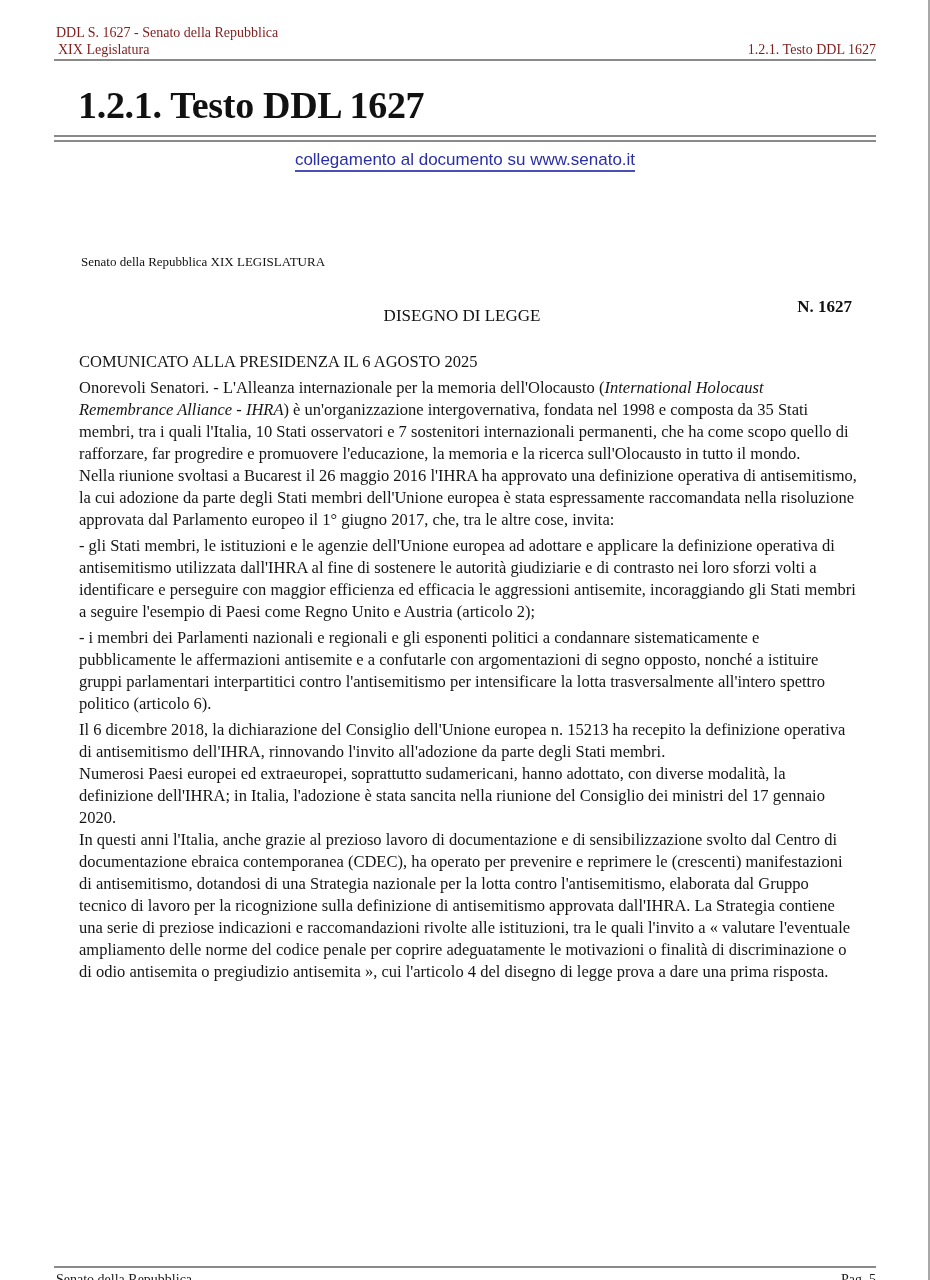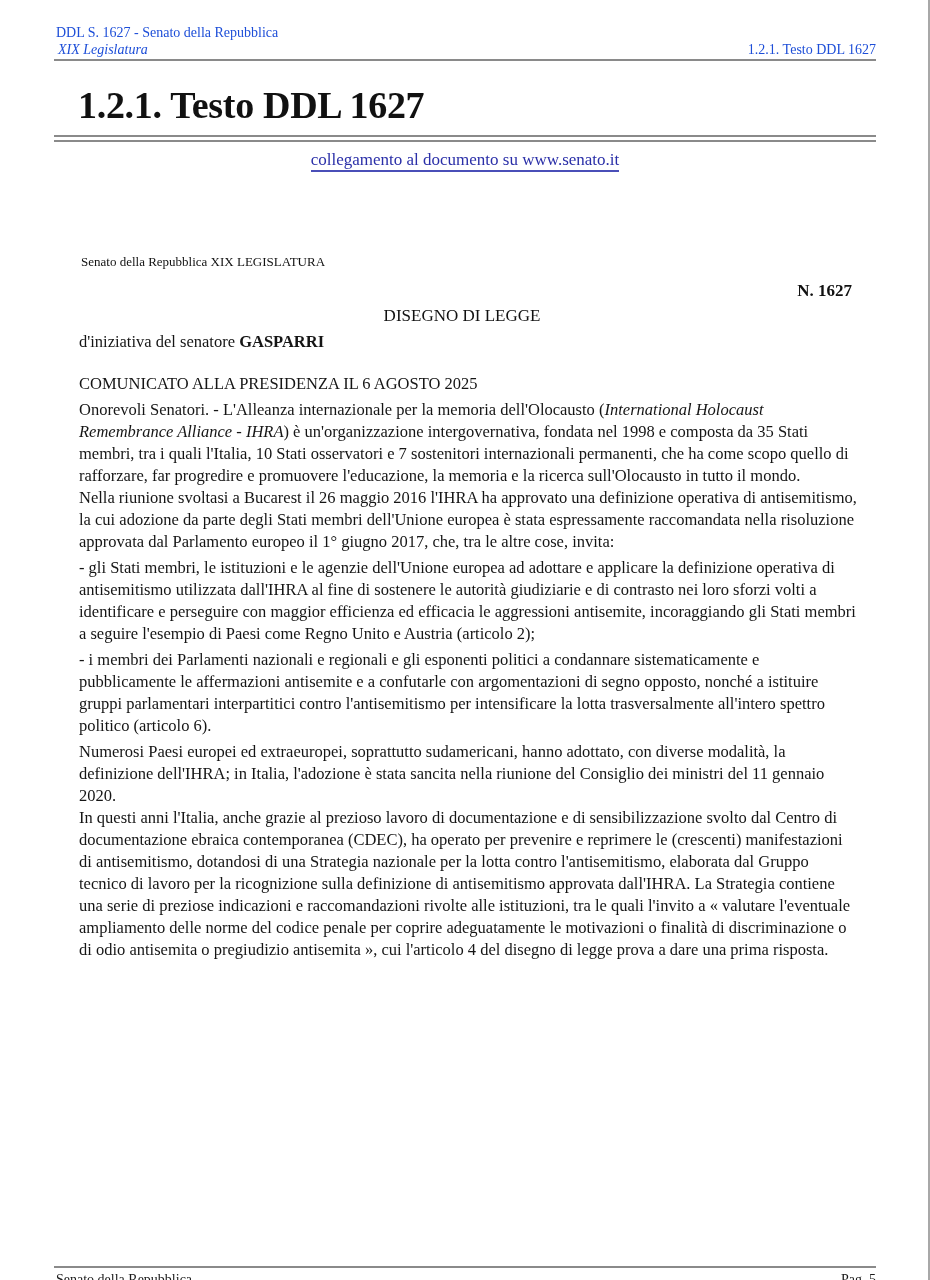--- a/index.html
+++ b/index.html
@@ -23,27 +23,27 @@
       height: 1280px;
       background: #a8a8a8;
     }
     .running-header {
       position: absolute;
       left: 56px;
       top: 24px;
       width: 820px;
       font-size: 14px;
       line-height: 17px;
-      color: #1d4ed8;
+      color: #7f1d1d;
     }
     .running-header .line2 {
       display: flex;
       justify-content: space-between;
     }
-    .running-header .line2 .xix { padding-left: 2px; font-style: italic; }
+    .running-header .line2 .xix { padding-left: 2px; }
     .header-rule {
       position: absolute;
       left: 54px;
       top: 59px;
       width: 822px;
       height: 0;
       border-top: 2px solid #8a8a8a;
     }
     .main-title {
       position: absolute;
@@ -63,21 +63,21 @@
       height: 3px;
       border-top: 2px solid #8a8a8a;
       border-bottom: 2px solid #8a8a8a;
     }
     .senato-link {
       position: absolute;
       left: 0;
       width: 930px;
       top: 149px;
       text-align: center;
-      font-family: Liberation Serif, serif;
+      font-family: Liberation Sans, sans-serif;
       font-size: 17px;
       line-height: 22px;
     }
     .senato-link a {
       color: #2a2fa8;
       text-decoration: none;
       border-bottom: 2px solid #4a4fb8;
       padding-bottom: 1px;
     }
     .body-text {
@@ -91,21 +91,21 @@
     .senato-heading {
       position: absolute;
       left: 81px;
       top: 251px;
       font-size: 13px;
       line-height: 22px;
     }
     .bill-number {
       position: absolute;
       right: 78px;
-      top: 280px;
+      top: 296px;
       font-size: 17px;
       font-weight: bold;
       line-height: 22px;
     }
     .bill-type {
       position: absolute;
       left: 0;
       width: 924px;
       top: 305px;
       text-align: center;
@@ -155,27 +155,27 @@
 
 <div class="senato-link">
   <a href="#">collegamento al documento su www.senato.it</a>
 </div>
 
 <div class="senato-heading">Senato della Repubblica XIX LEGISLATURA</div>
 <div class="bill-number">N. 1627</div>
 <div class="bill-type">DISEGNO DI LEGGE</div>
 
 <div class="body-text" style="top: 331px;">
-  <p class="p tight"><span>d'iniziativa del senatore </span><b>GASPARRI</b></p>
   <p class="p" style="margin-top:20px;">COMUNICATO ALLA PRESIDENZA IL 6 AGOSTO 2025</p>
   <p class="p tight"><span>Onorevoli Senatori. - L'Alleanza internazionale per la memoria dell'Olocausto (</span><i>International Holocaust Remembrance Alliance - IHRA</i><span>) è un'organizzazione intergovernativa, fondata nel 1998 e composta da 35 Stati membri, tra i quali l'Italia, 10 Stati osservatori e 7 sostenitori internazionali permanenti, che ha come scopo quello di rafforzare, far progredire e promuovere l'educazione, la memoria e la ricerca sull'Olocausto in tutto il mondo.</span></p>
   <p class="p">Nella riunione svoltasi a Bucarest il 26 maggio 2016 l'IHRA ha approvato una definizione operativa di antisemitismo, la cui adozione da parte degli Stati membri dell'Unione europea è stata espressamente raccomandata nella risoluzione approvata dal Parlamento europeo il 1° giugno 2017, che, tra le altre cose, invita:</p>
   <p class="p">- gli Stati membri, le istituzioni e le agenzie dell'Unione europea ad adottare e applicare la definizione operativa di antisemitismo utilizzata dall'IHRA al fine di sostenere le autorità giudiziarie e di contrasto nei loro sforzi volti a identificare e perseguire con maggior efficienza ed efficacia le aggressioni antisemite, incoraggiando gli Stati membri a seguire l'esempio di Paesi come Regno Unito e Austria (articolo 2);</p>
   <p class="p">- i membri dei Parlamenti nazionali e regionali e gli esponenti politici a condannare sistematicamente e pubblicamente le affermazioni antisemite e a confutarle con argomentazioni di segno opposto, nonché a istituire gruppi parlamentari interpartitici contro l'antisemitismo per intensificare la lotta trasversalmente all'intero spettro politico (articolo 6).</p>
-  <p class="p tight">Numerosi Paesi europei ed extraeuropei, soprattutto sudamericani, hanno adottato, con diverse modalità, la definizione dell'IHRA; in Italia, l'adozione è stata sancita nella riunione del Consiglio dei ministri del 11 gennaio 2020.</p>
+  <p class="p tight">Il 6 dicembre 2018, la dichiarazione del Consiglio dell'Unione europea n. 15213 ha recepito la definizione operativa di antisemitismo dell'IHRA, rinnovando l'invito all'adozione da parte degli Stati membri.</p>
+  <p class="p tight">Numerosi Paesi europei ed extraeuropei, soprattutto sudamericani, hanno adottato, con diverse modalità, la definizione dell'IHRA; in Italia, l'adozione è stata sancita nella riunione del Consiglio dei ministri del 17 gennaio 2020.</p>
   <p class="p tight">In questi anni l'Italia, anche grazie al prezioso lavoro di documentazione e di sensibilizzazione svolto dal Centro di documentazione ebraica contemporanea (CDEC), ha operato per prevenire e reprimere le (crescenti) manifestazioni di antisemitismo, dotandosi di una Strategia nazionale per la lotta contro l'antisemitismo, elaborata dal Gruppo tecnico di lavoro per la ricognizione sulla definizione di antisemitismo approvata dall'IHRA. La Strategia contiene una serie di preziose indicazioni e raccomandazioni rivolte alle istituzioni, tra le quali l'invito a « valutare l'eventuale ampliamento delle norme del codice penale per coprire adeguatamente le motivazioni o finalità di discriminazione o di odio antisemita o pregiudizio antisemita », cui l'articolo 4 del disegno di legge prova a dare una prima risposta.</p>
 </div>
 
 <div class="footer-rule"></div>
 <div class="footer">
   <span>Senato della Repubblica</span>
   <span>Pag. 5</span>
 </div>
 
 </body></html>

